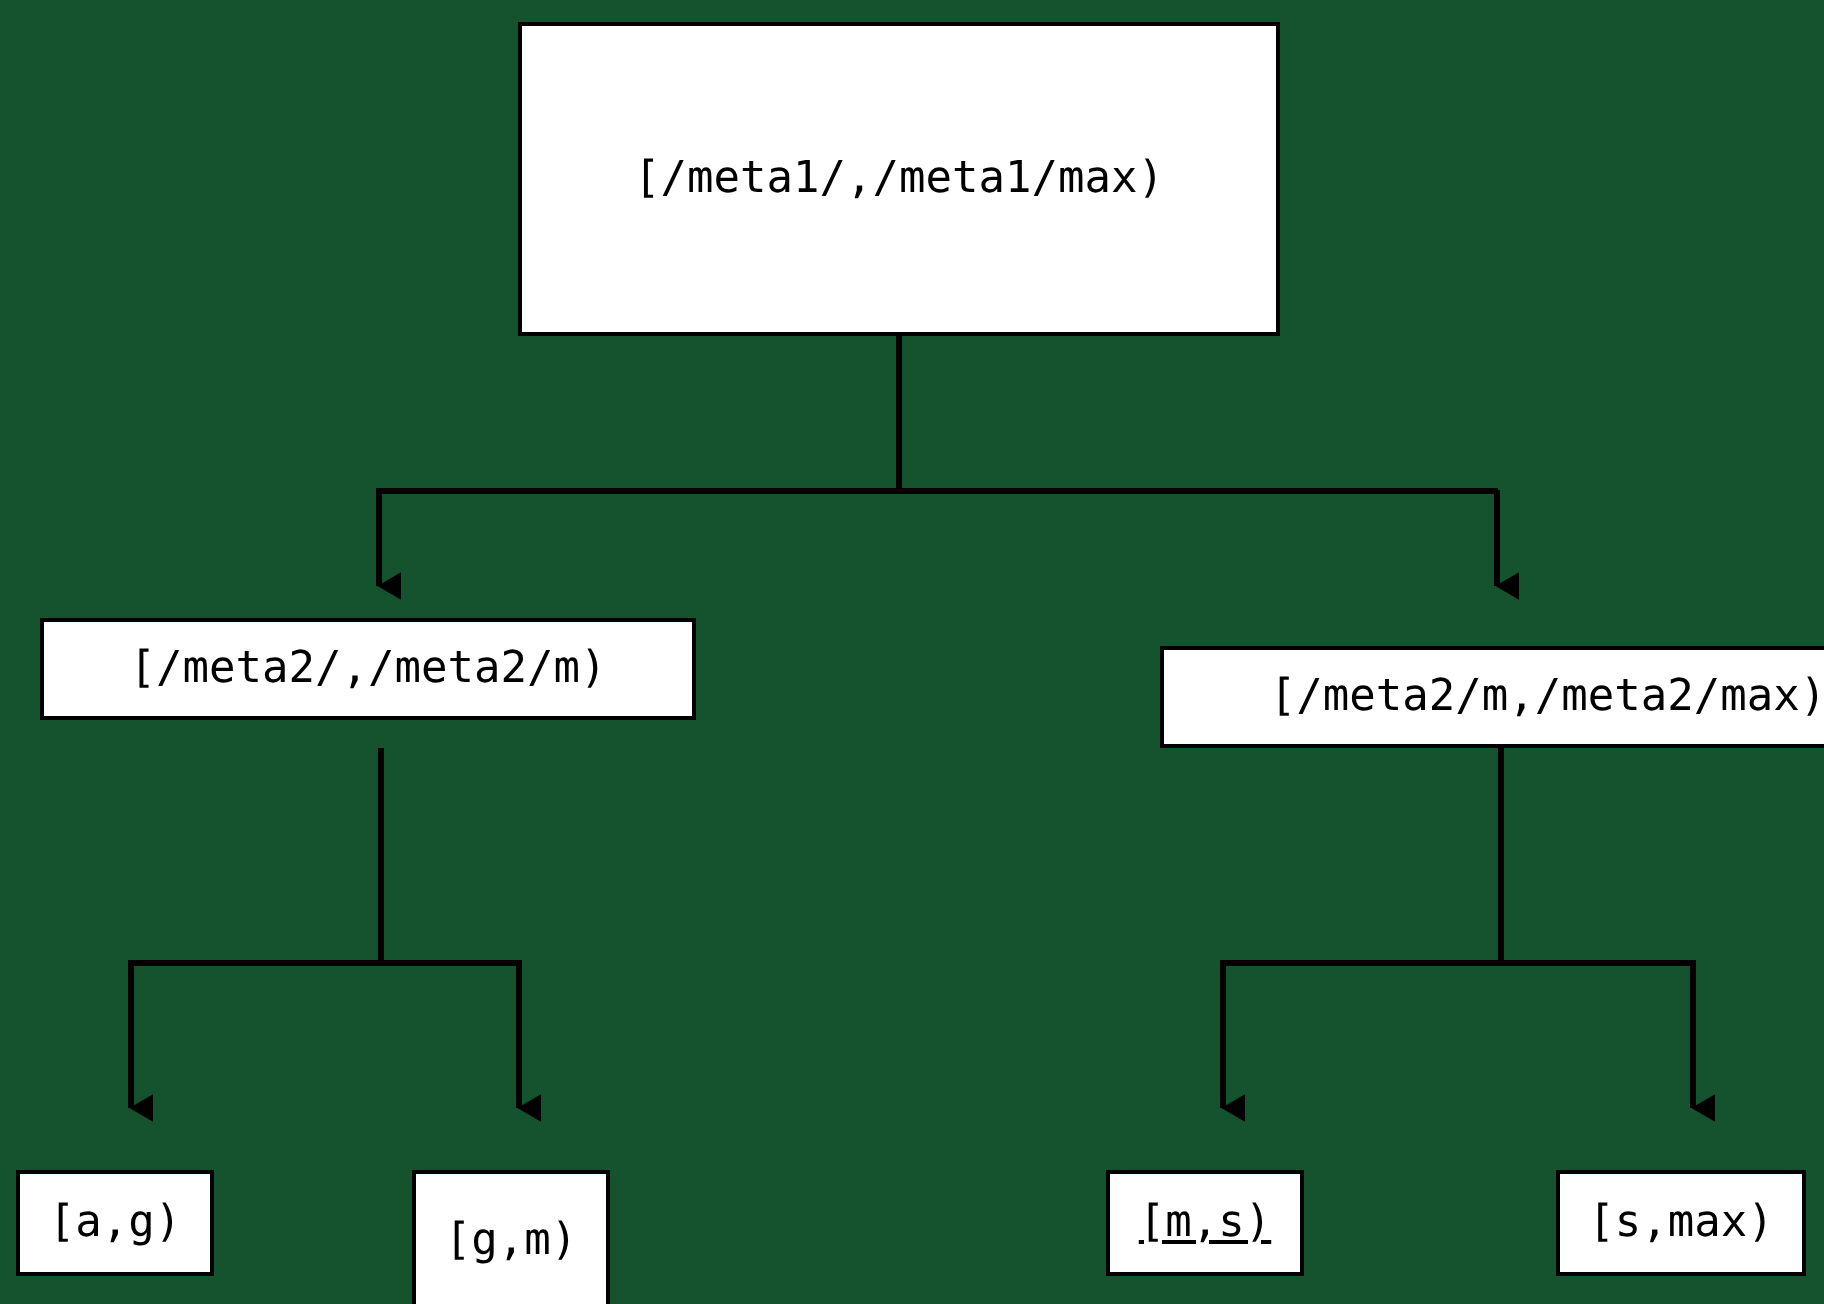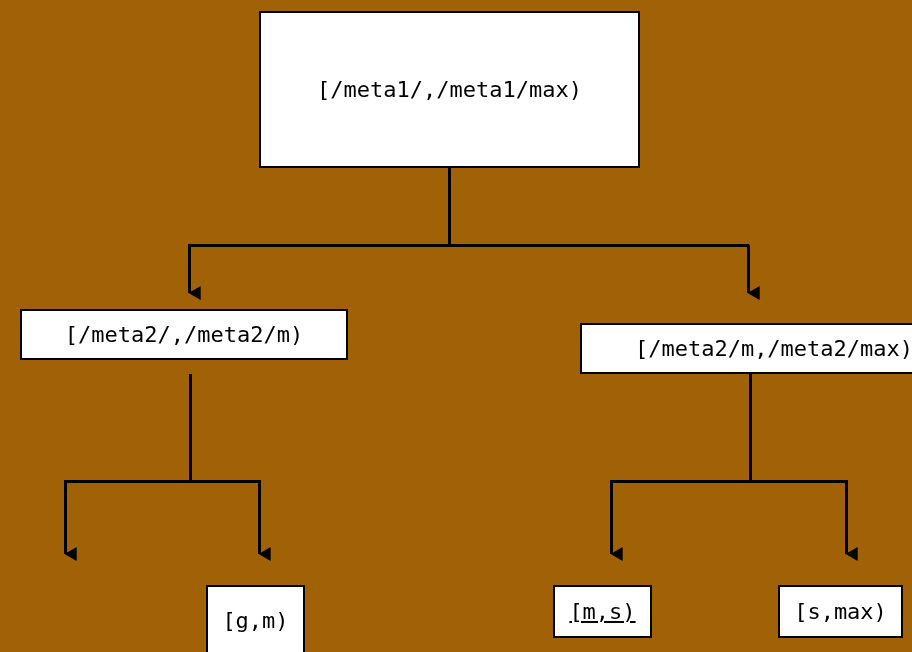--- a/index.html
+++ b/index.html
@@ -8,21 +8,21 @@
     padding: 0;
     background: #ffffff;
   }
   body {
     font-family: "DejaVu Sans Mono", "Liberation Mono", monospace;
   }
   #diagram-canvas {
     position: relative;
     width: 912px;
     height: 652px;
-    background: #a16207;
+    background: #14532d;
     overflow: hidden;
   }
   #tree-svg {
     position: absolute;
     top: 0;
     left: 0;
     width: 912px;
     height: 652px;
   }
   .node-box {
@@ -87,20 +87,23 @@
   </div>
 
   <div class="node-box node-level2" style="left:20px; top:309px; width:328px; height:51px;">
     <span class="node-label">[/meta2/,/meta2/m)</span>
   </div>
 
   <div class="node-box node-level2" style="left:580px; top:323px; width:388px; height:51px;">
     <span class="node-label">[/meta2/m,/meta2/max)</span>
   </div>
 
+  <div class="node-box node-leaf" style="left:8px; top:585px; width:99px; height:53px;">
+    <span class="node-label">[a,g)</span>
+  </div>
 
   <div class="node-box node-leaf" style="left:206px; top:585px; width:99px; height:70px;">
     <span class="node-label">[g,m)</span>
   </div>
 
   <div class="node-box node-leaf" style="left:553px; top:585px; width:99px; height:53px;text-decoration:underline;">
     <span class="node-label">[m,s)</span>
   </div>
 
   <div class="node-box node-leaf" style="left:778px; top:585px; width:125px; height:53px;">

